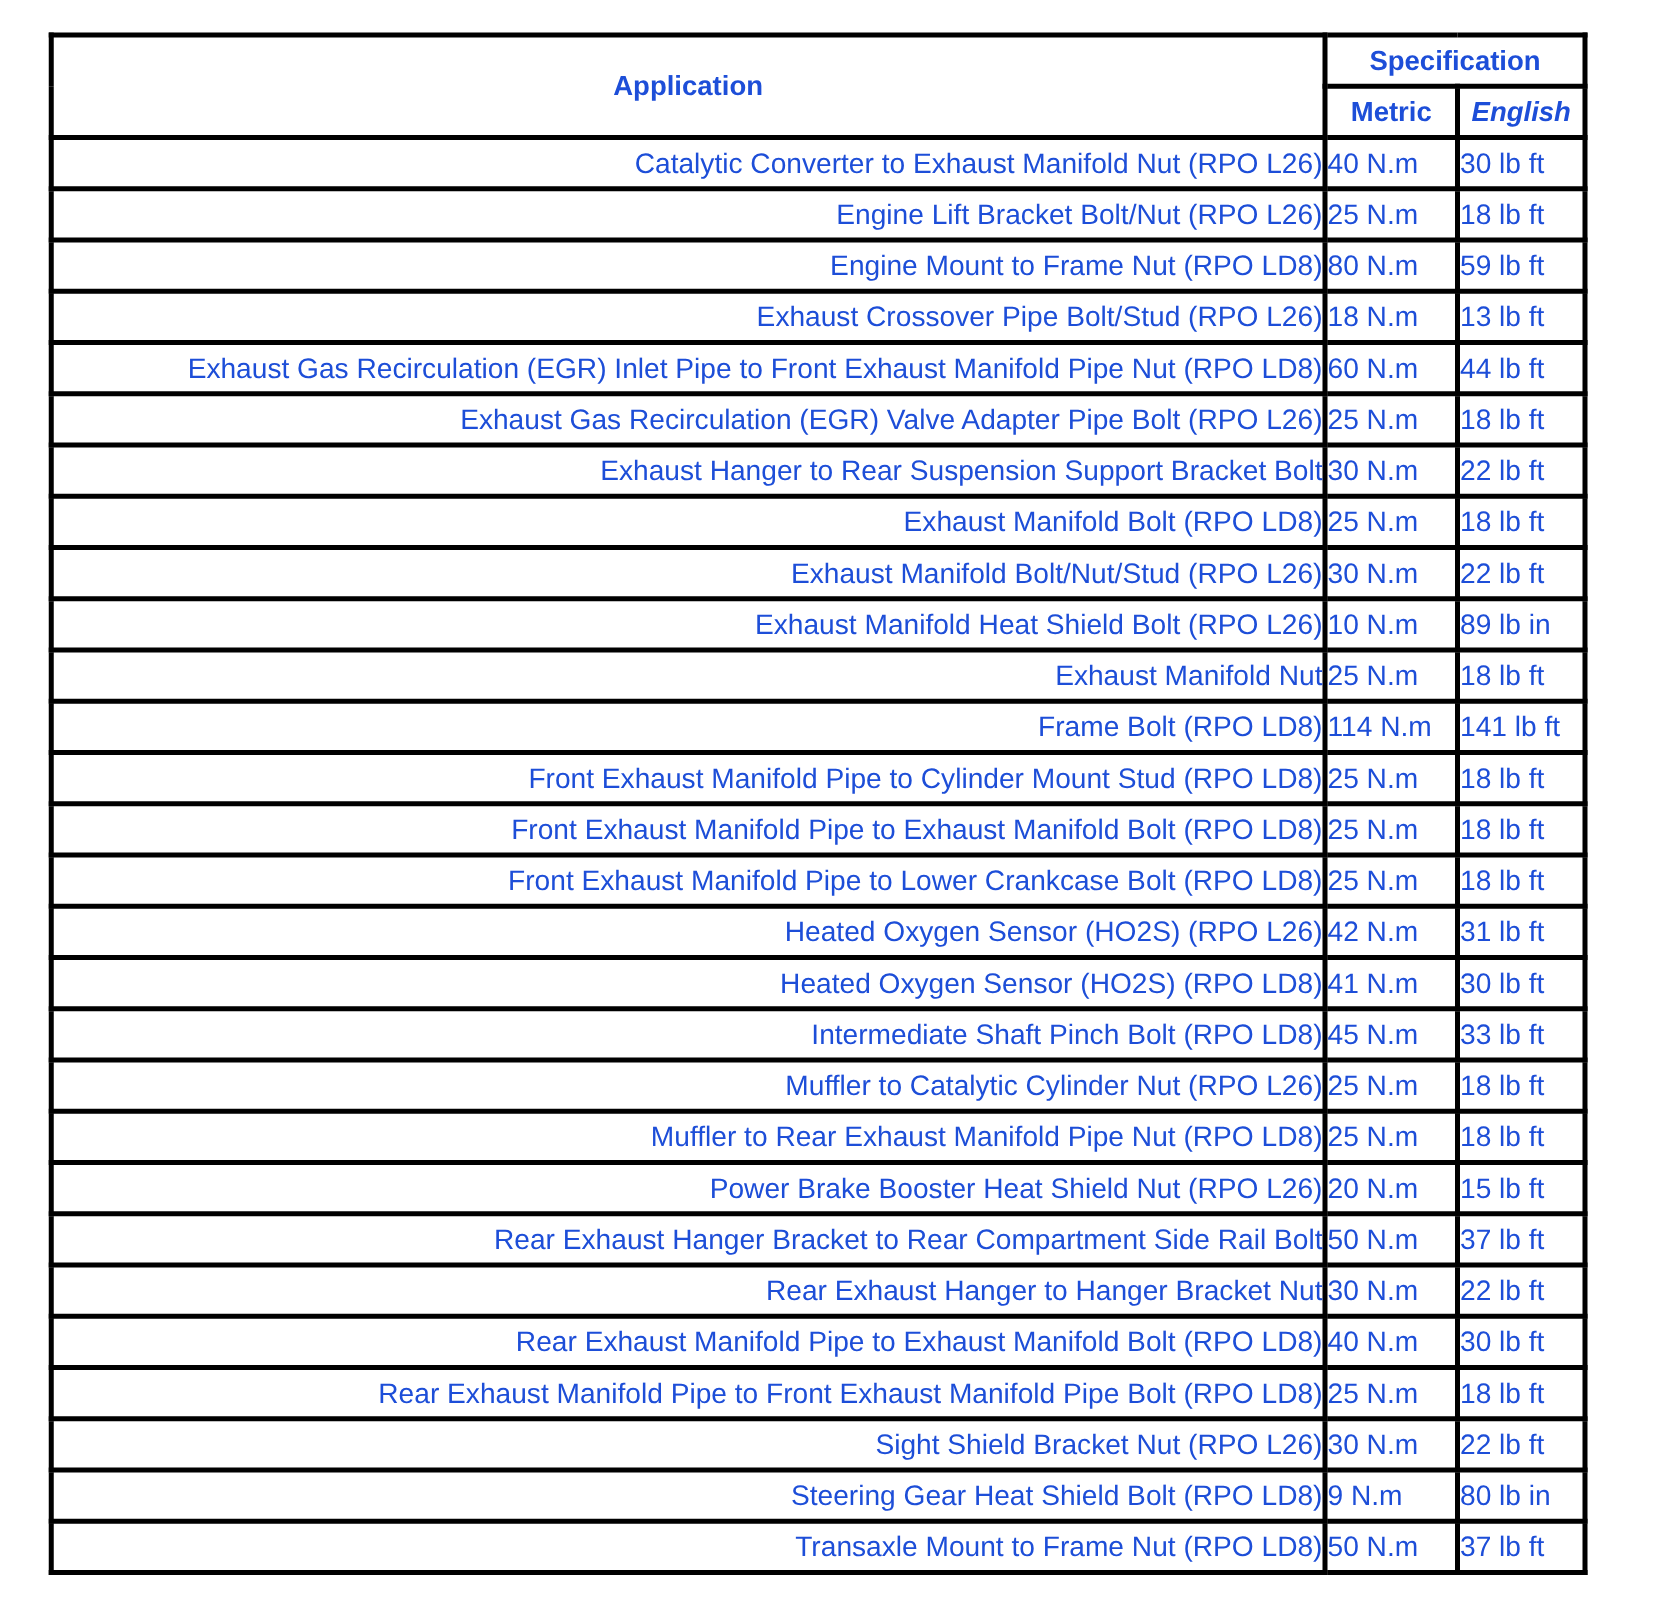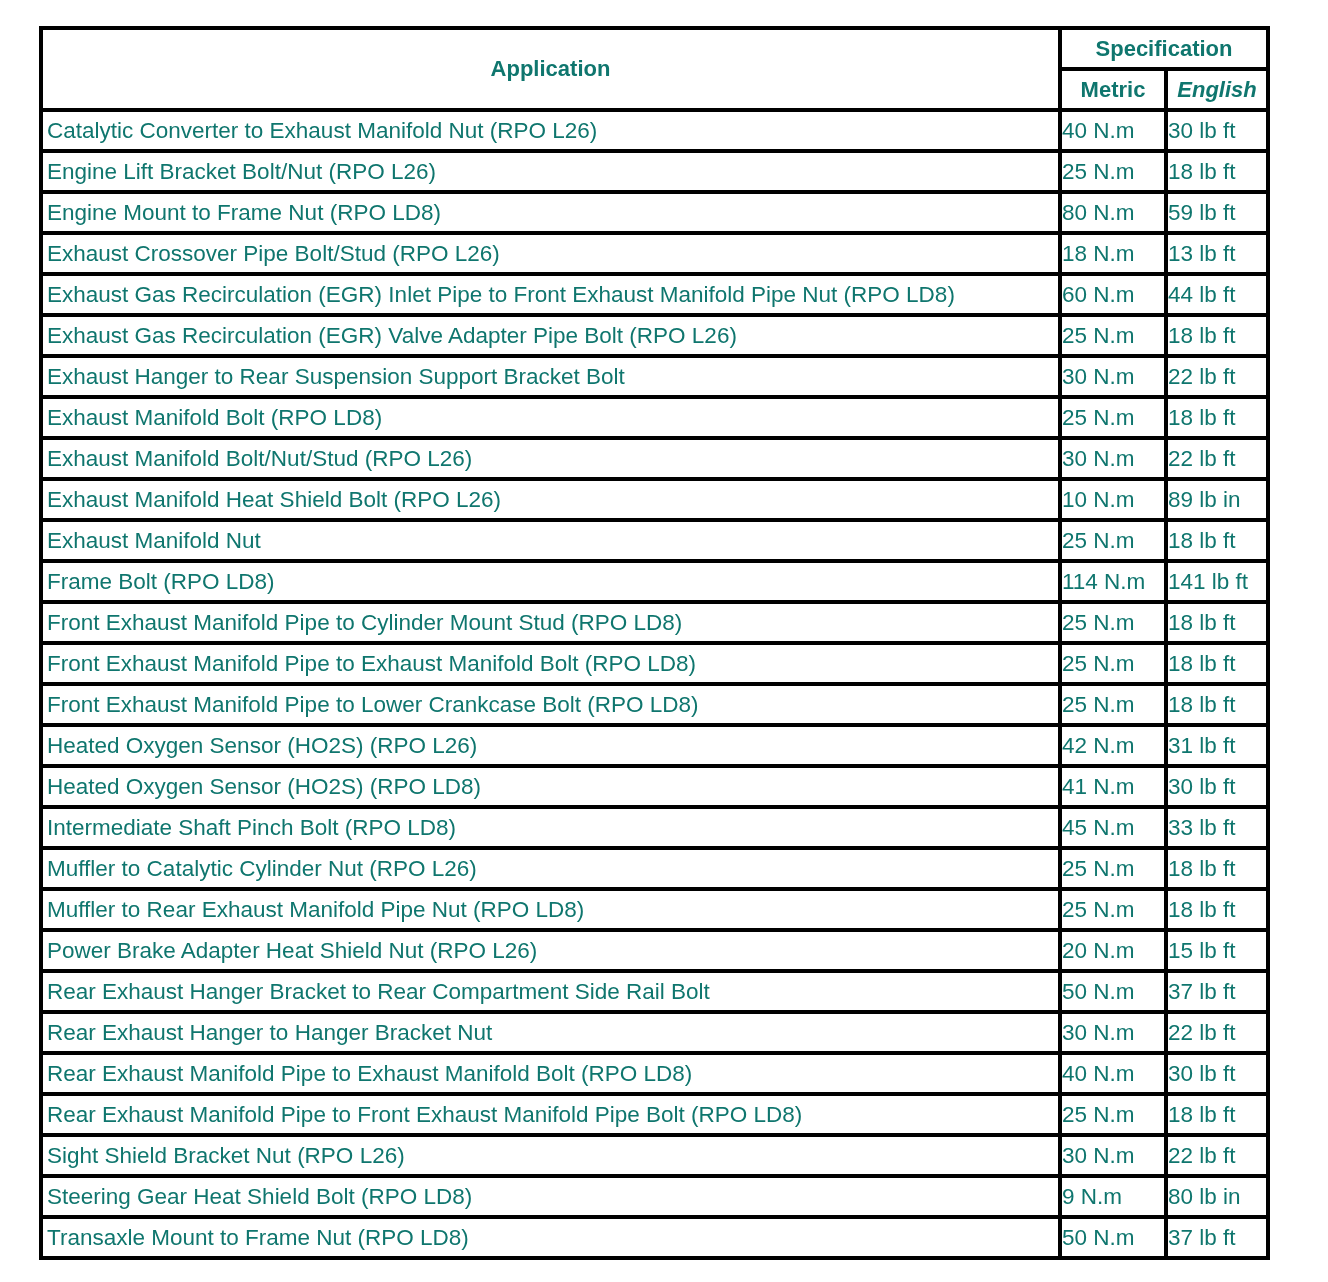--- a/index.html
+++ b/index.html
@@ -3,21 +3,21 @@
   <meta charset="utf-8">
   <style>
     html, body { margin: 0; padding: 0; background: #ffffff; }
     body { width: 1328px; height: 1282px; position: relative; overflow: hidden; }
     .spec-table {
       position: absolute;
       left: 39px;
       top: 26px;
       border-collapse: collapse;
       font-family: "Liberation Sans", sans-serif;
-      color: #0f766e;
+      color: #1d4ed8;
       border: 4px solid #000;
     }
     .spec-table th, .spec-table td {
       border: 4px solid #000;
       padding: 0;
       white-space: nowrap;
     }
     .spec-table th {
       font-weight: bold;
       font-size: 22px;
@@ -25,21 +25,21 @@
     }
     .h-app { width: 1015px; height: 78px; }
     .h-spec { height: 36px; }
     .h-metric { width: 102px; height: 36px; }
     .h-english { width: 98px; height: 36px; font-style: italic; }
     .spec-table td {
       font-size: 22.5px;
       height: 37px;
       line-height: 37px;
     }
-    td.app { text-align: left; padding-left: 4px; }
+    td.app { text-align: right; padding-left: 4px; }
     td.metric, td.english { }
   </style>
 </head>
 <body>
 
 <table class="spec-table">
   <thead>
     <tr>
       <th class="h-app" rowspan="2">Application</th>
       <th class="h-spec" colspan="2">Specification</th>
@@ -164,21 +164,21 @@
     <td class="english">18 lb ft</td>
   </tr>
 
   <tr>
     <td class="app">Muffler to Rear Exhaust Manifold Pipe Nut (RPO LD8)</td>
     <td class="metric">25 N.m</td>
     <td class="english">18 lb ft</td>
   </tr>
 
   <tr>
-    <td class="app">Power Brake Adapter Heat Shield Nut (RPO L26)</td>
+    <td class="app">Power Brake Booster Heat Shield Nut (RPO L26)</td>
     <td class="metric">20 N.m</td>
     <td class="english">15 lb ft</td>
   </tr>
 
   <tr>
     <td class="app">Rear Exhaust Hanger Bracket to Rear Compartment Side Rail Bolt</td>
     <td class="metric">50 N.m</td>
     <td class="english">37 lb ft</td>
   </tr>
 

